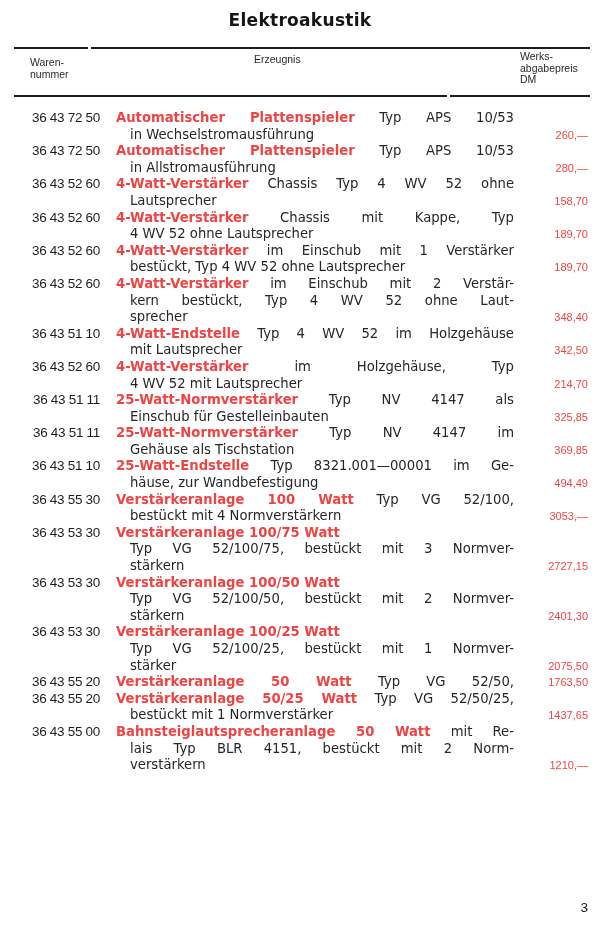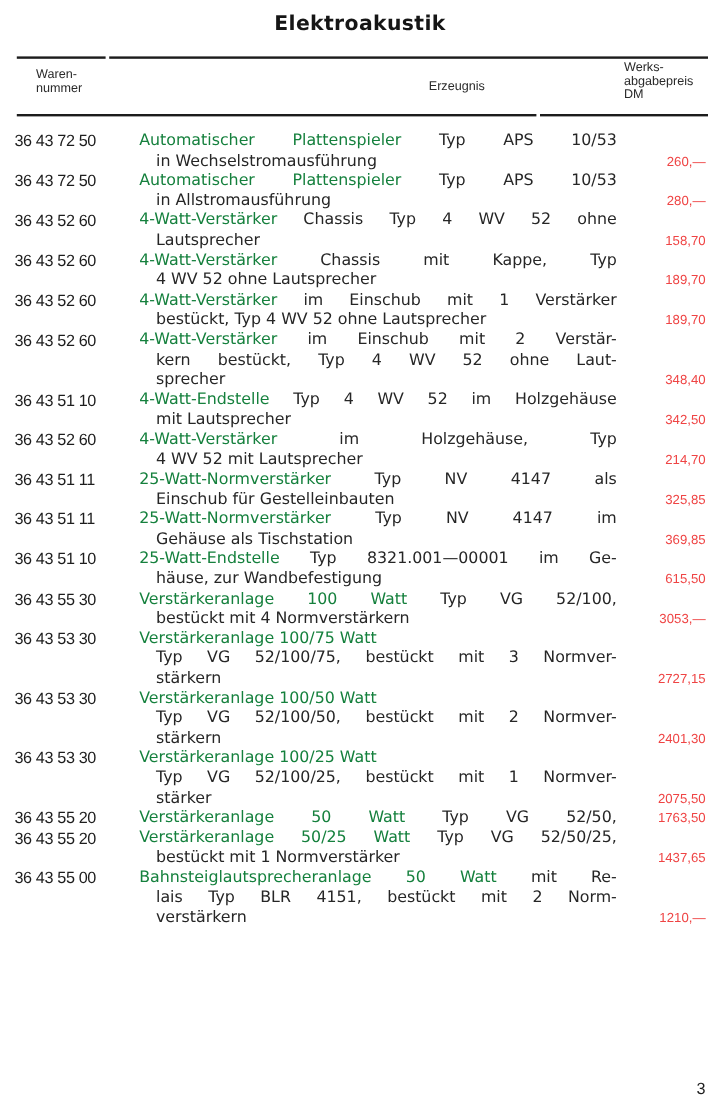--- a/index.html
+++ b/index.html
@@ -40,45 +40,46 @@
       background: #1c1c1c;
     }
     .hcell {
       position: absolute;
       font-family: "Liberation Sans", sans-serif;
       font-size: 10.5px;
       line-height: 11.5px;
       color: #2a2a2a;
     }
     .hcell.num { left: 16px; top: 10px; text-align: left; }
-    .hcell.prod { left: 240px; top: 20px; width: 150px; text-align: right; }
+    .hcell.prod { left: 240px; top: 7px; width: 150px; text-align: left; }
     .hcell.price { right: 0px; top: 4px; text-align: left; width: 70px; }
 
     .rows {
       position: absolute;
       top: 110px;
       left: 0;
       width: 600px;
     }
     .row {
       position: relative;
       font-family: "DejaVu Sans", sans-serif;
       font-size: 13.2px;
       line-height: 16.6px;
     }
     .row .code {
       position: absolute;
-      left: 12px;
+      left: 0;
       top: 0;
       width: 100px;
       font-family: "Liberation Sans", sans-serif;
       font-size: 13.5px;
       color: #1d1d1d;
       white-space: nowrap;
       letter-spacing: -0.3px;
+      text-align: right;
     }
     .row .desc {
       margin-left: 116px;
       width: 398px;
       text-align: justify;
       color: #262626;
     }
     .row .desc .first {
       display: block;
       text-align: justify;
@@ -87,22 +88,22 @@
     }
     .row .desc .cont {
       display: block;
       padding-left: 14px;
     }
     .row .desc .cont.just {
       text-align: justify;
       text-align-last: justify;
     }
     .row .desc b {
-      font-weight: normal;
-      color: #15803d;
+      font-weight: bold;
+      color: #ef4444;
     }
     .row .price {
       position: absolute;
       right: 12px;
       bottom: 0;
       font-family: "Liberation Sans", sans-serif;
       font-size: 11px;
       color: #ef4444;
       white-space: nowrap;
     }
@@ -220,21 +221,21 @@
         <span class="cont">Gehäuse als Tischstation</span>
       </div>
       <span class="price">369,85</span>
     </div>
     <div class="row">
       <span class="code">36 43 51 10</span>
       <div class="desc">
         <span class="first"><b>25-Watt-Endstelle</b> <span>Typ 8321.001—00001 im Ge-</span></span>
         <span class="cont">häuse, zur Wandbefestigung</span>
       </div>
-      <span class="price">615,50</span>
+      <span class="price">494,49</span>
     </div>
     <div class="row">
       <span class="code">36 43 55 30</span>
       <div class="desc">
         <span class="first"><b>Verstärkeranlage 100 Watt</b> <span>Typ VG 52/100,</span></span>
         <span class="cont">bestückt mit 4 Normverstärkern</span>
       </div>
       <span class="price">3053,—</span>
     </div>
     <div class="row">

